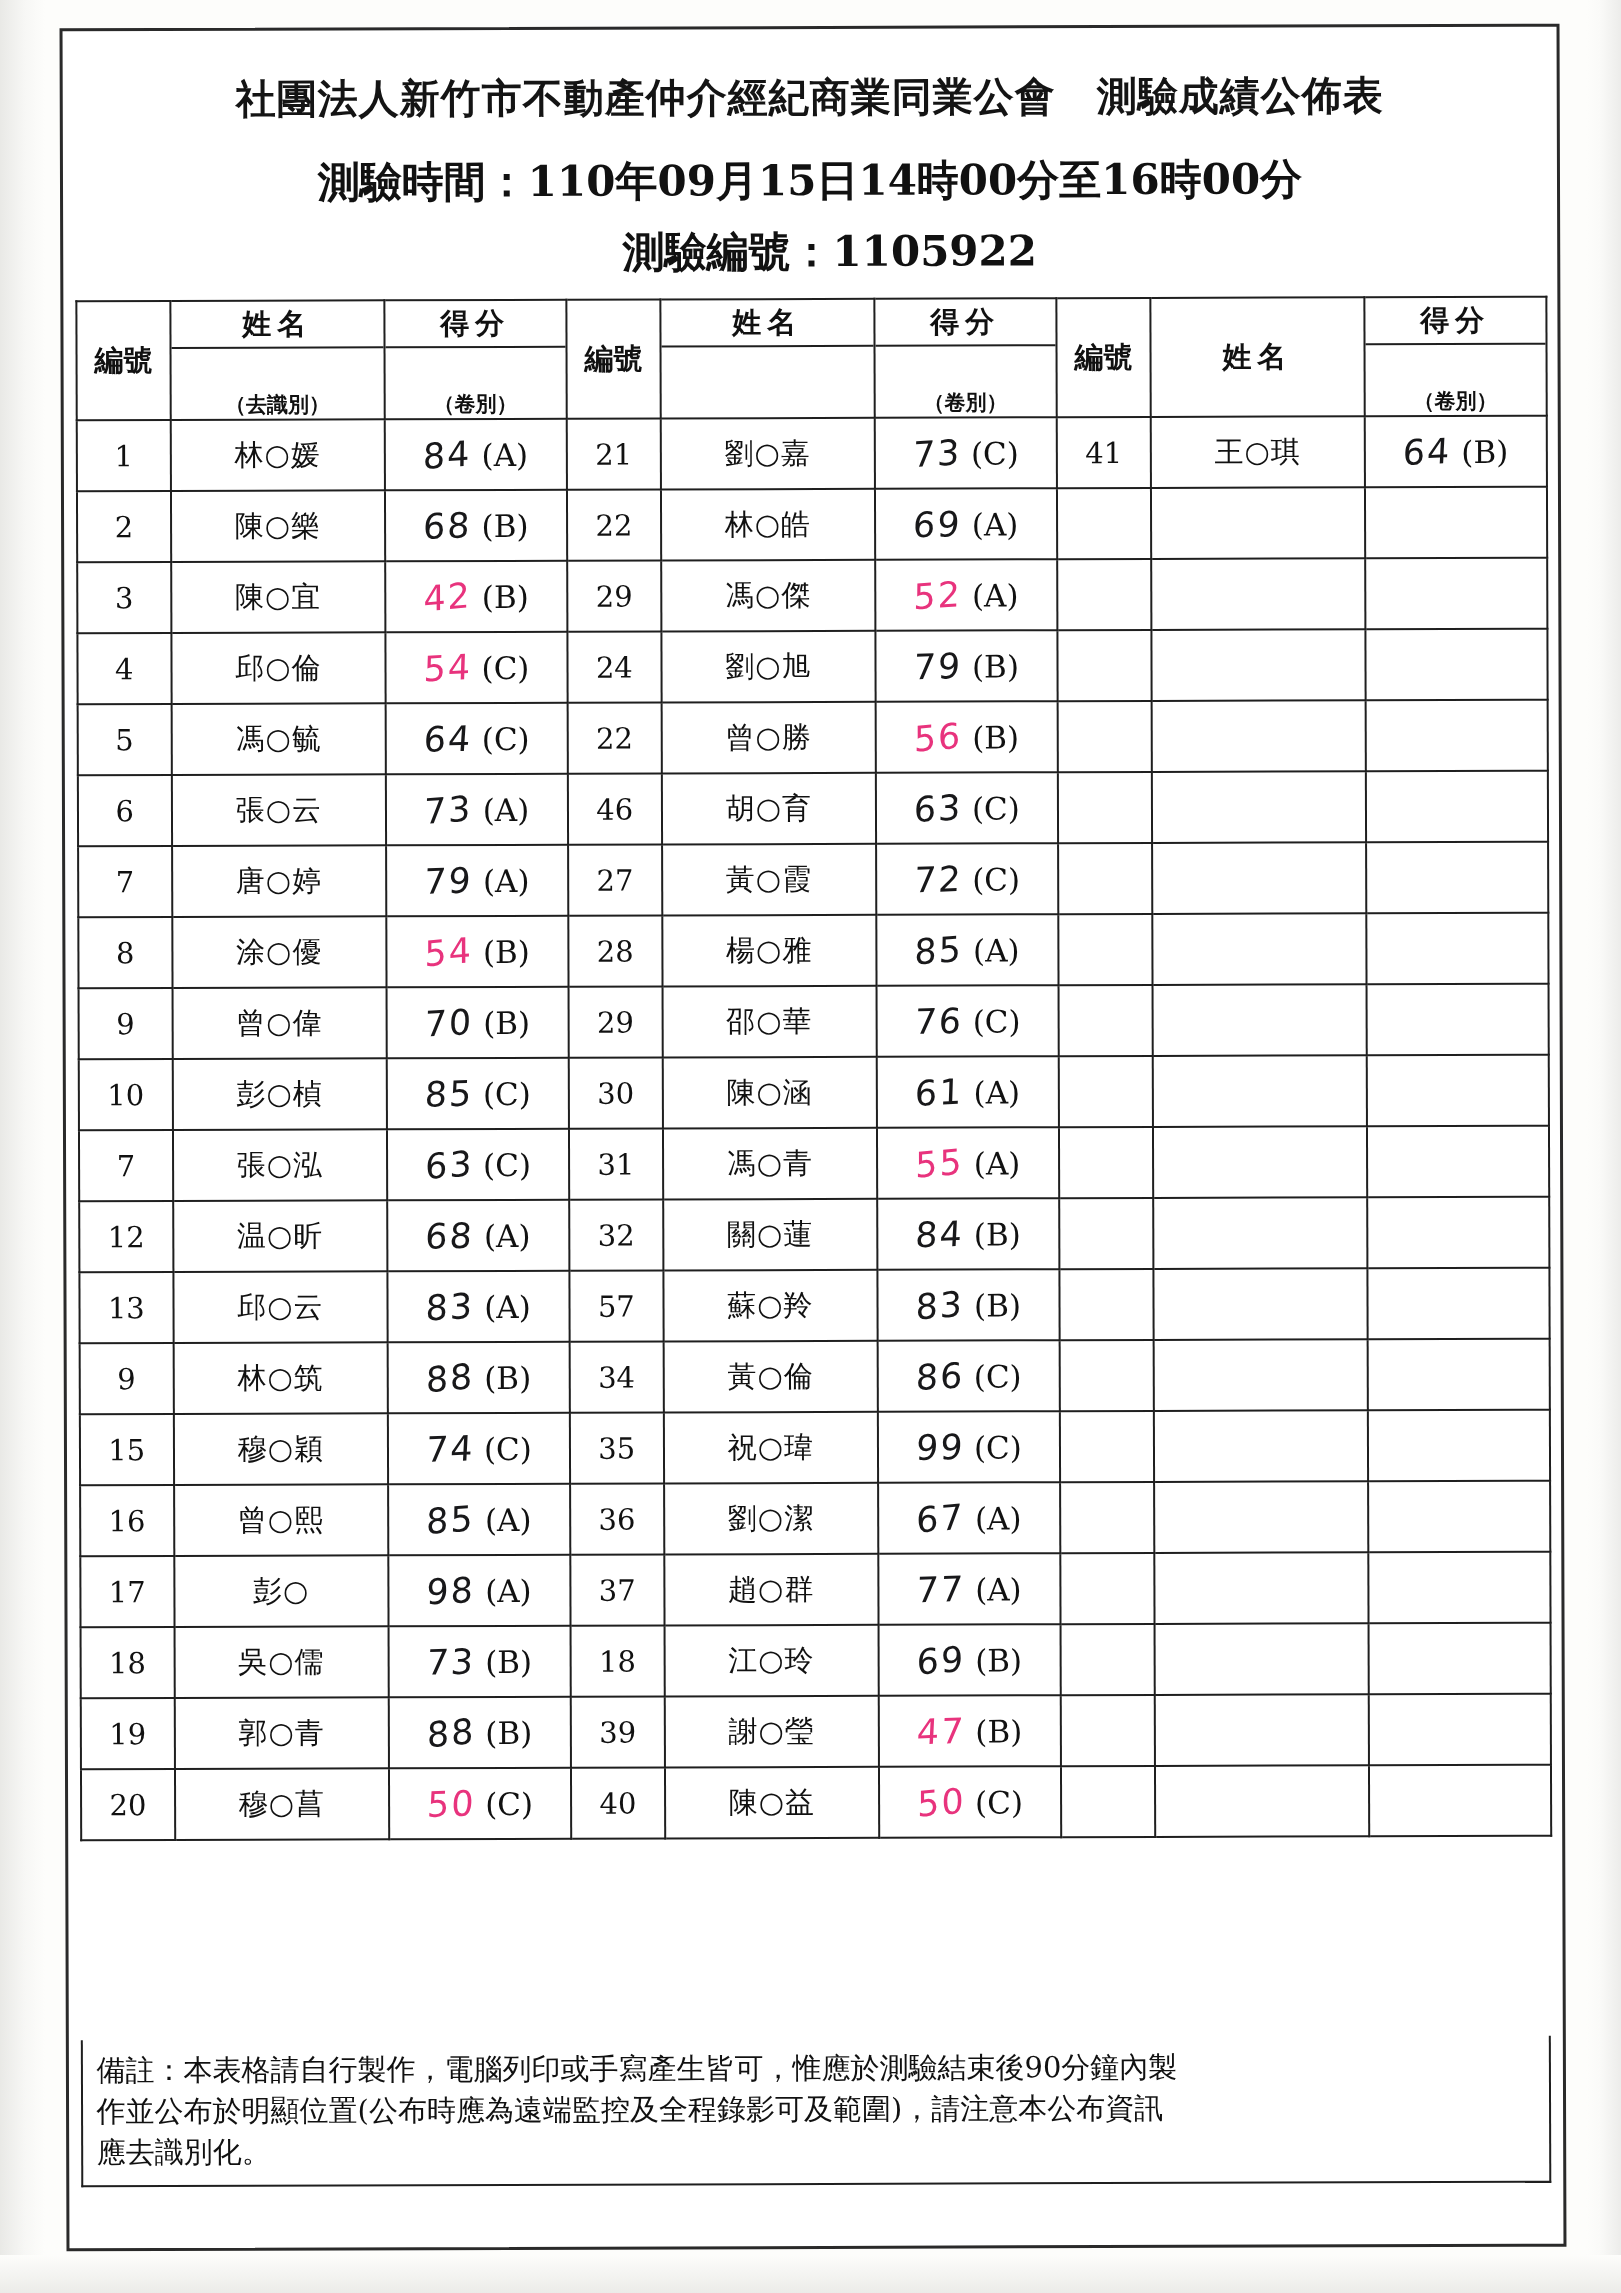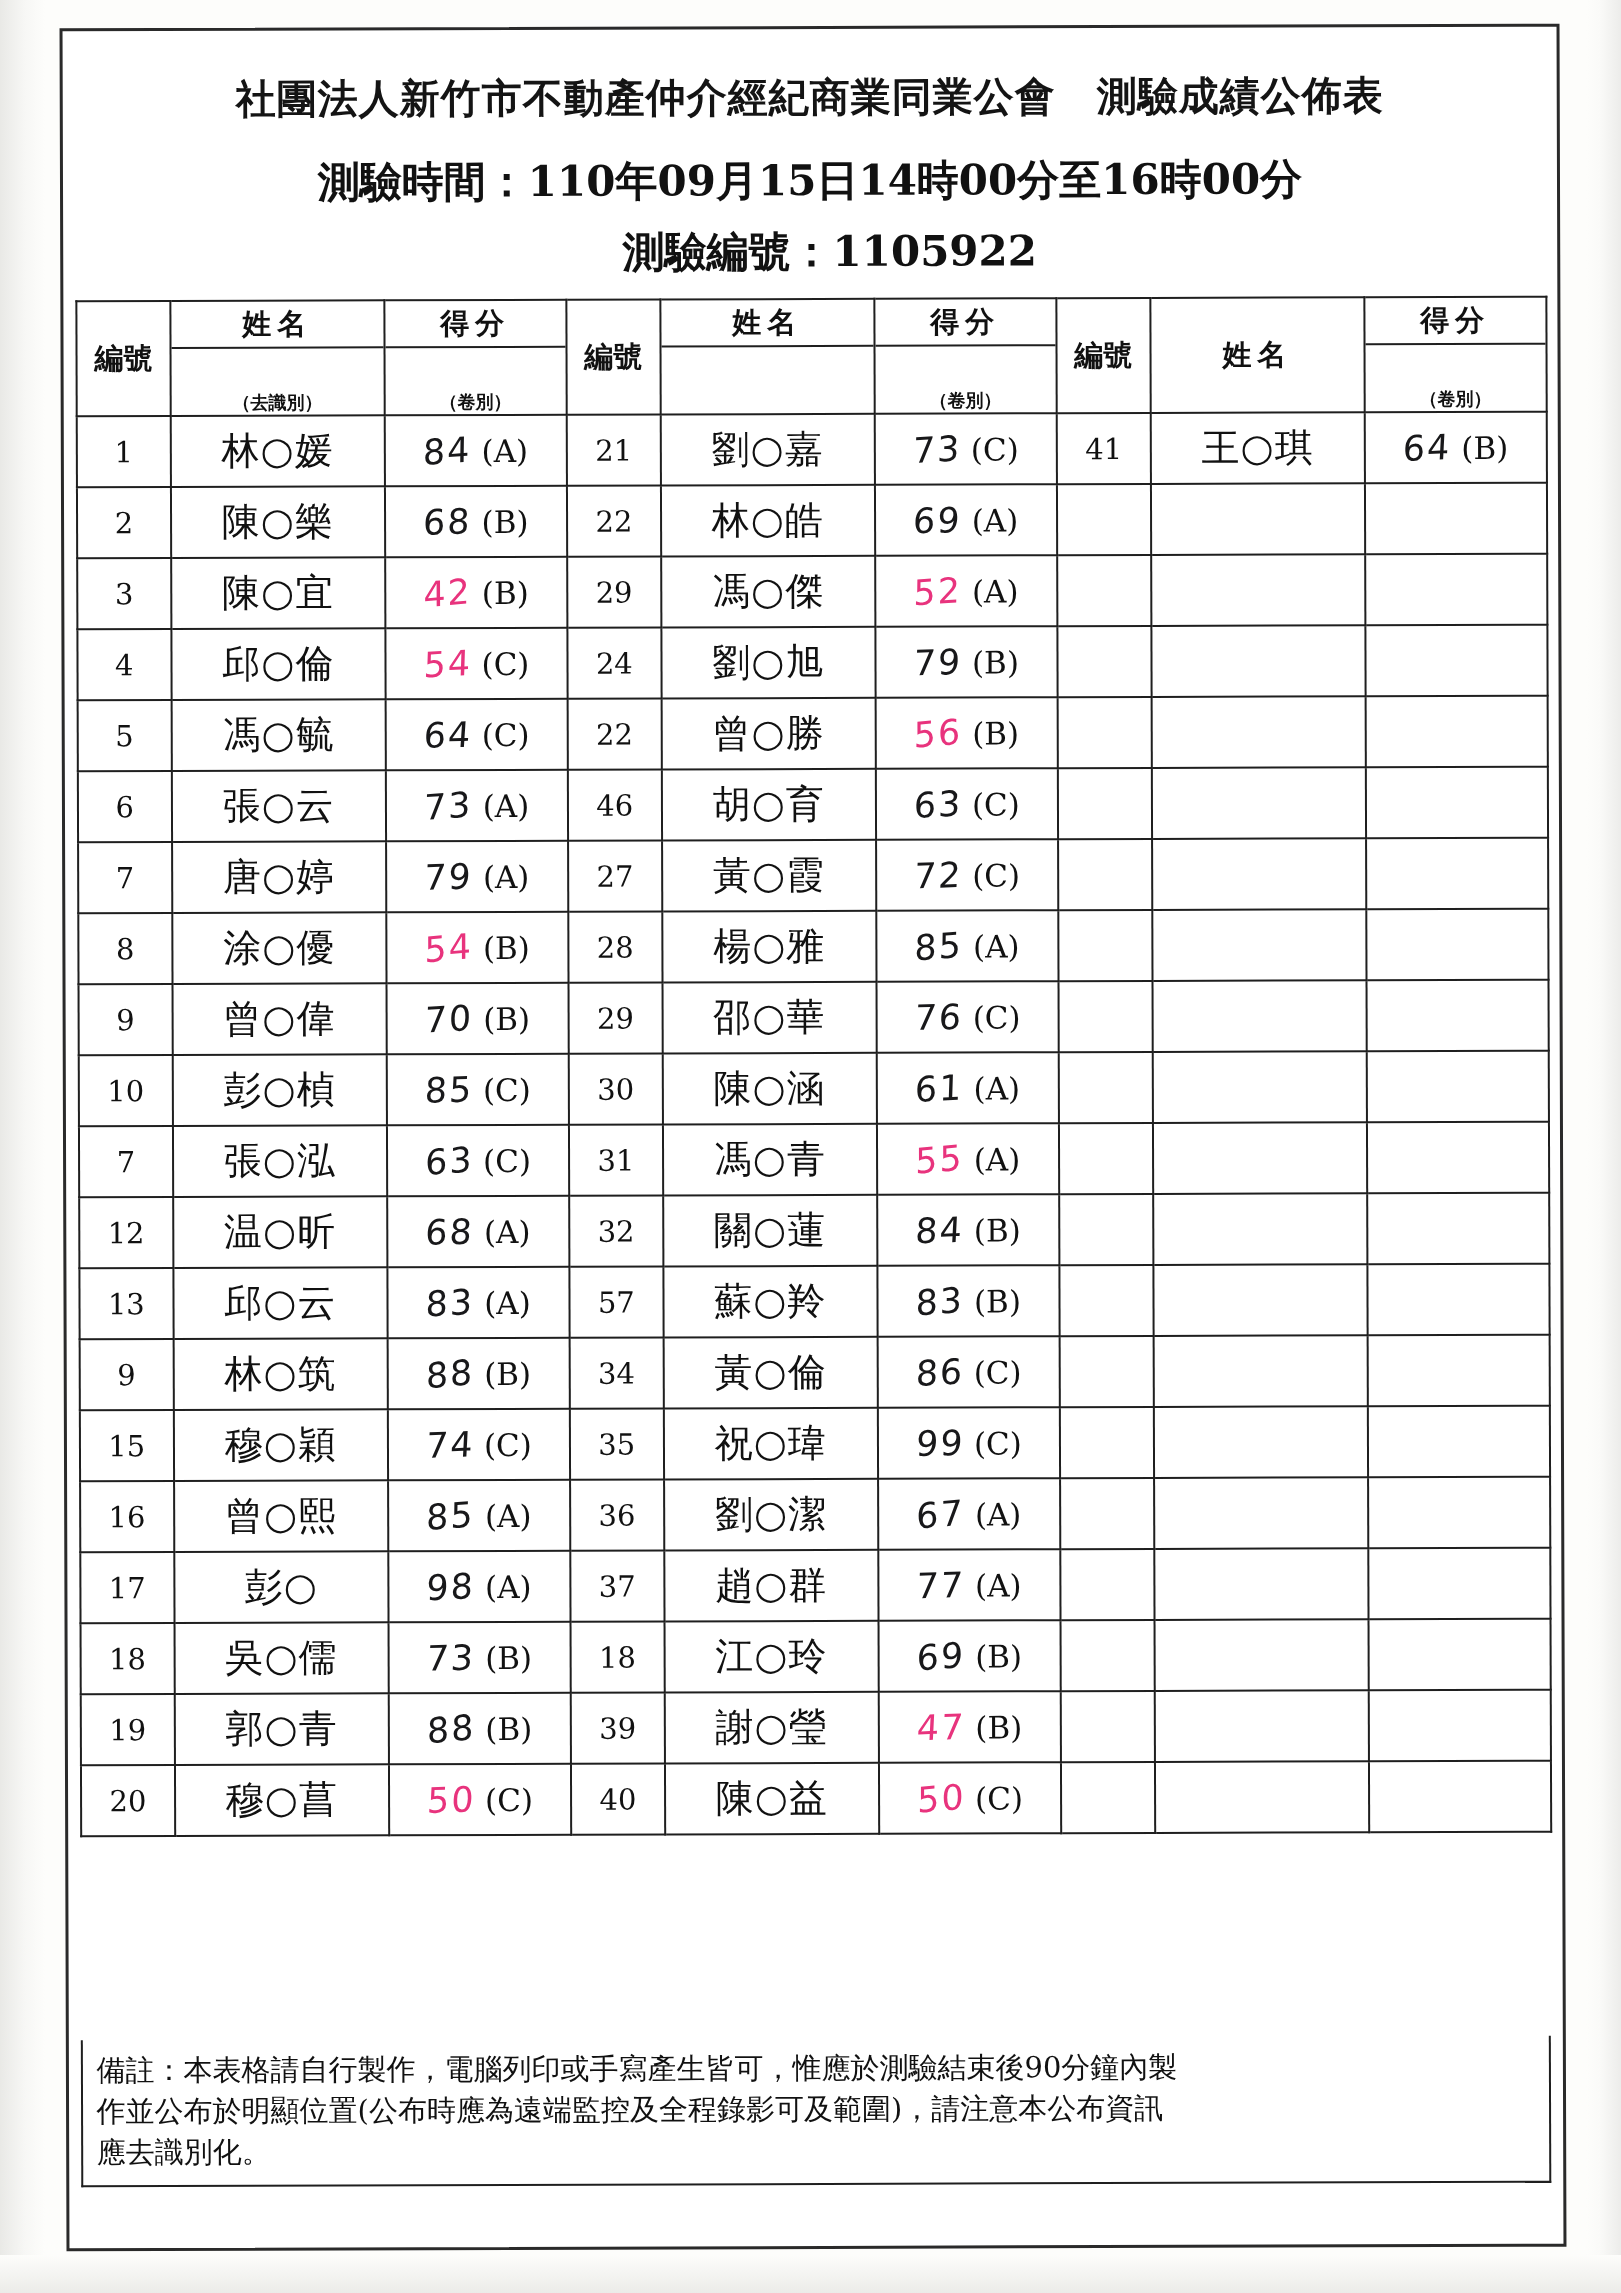--- a/index.html
+++ b/index.html
@@ -76,25 +76,25 @@
     padding:0;
     text-align:center;
     vertical-align:middle;
     font-family:"DejaVu Serif","Liberation Serif",serif;
     color:#111;
   }
   .hdr-no{font-size:29px;height:94px;}
   .hdr-cell{padding:0;}
   .hdr-stack{display:flex;flex-direction:column;height:100%;}
   .hdr-stack .a{flex:0 0 45px;display:flex;align-items:center;justify-content:center;font-size:29px;border-bottom:2.9px solid #1f1f1f;letter-spacing:5.9px;}
-  .hdr-stack .b{flex:1;display:flex;align-items:center;justify-content:center;font-size:18px;margin-top:42px;}
+  .hdr-stack .b{flex:1;display:flex;align-items:center;justify-content:center;font-size:21px;margin-top:42px;}
 
   tr.datarow td{height:69px;}
   .c-no{font-size:29px;font-family:"DejaVu Serif","Liberation Serif",serif;}
-  .c-name{font-size:38px;font-family:"DejaVu Serif","Liberation Serif",serif;letter-spacing:1px;margin-top:12px;}
+  .c-name{font-size:29px;font-family:"DejaVu Serif","Liberation Serif",serif;letter-spacing:1px;margin-top:12px;}
   .c-score{font-size:29px;}
 
   .score-wrap{display:flex;align-items:center;justify-content:center;gap:9.8px;height:100%;}
   .sc-num{
     font-family:"DejaVu Sans","Liberation Sans",sans-serif;
     font-size:35px;
     font-weight:400;
     color:#18181a;
     transform:rotate(-3deg) skewX(-5deg);
     display:inline-block;

